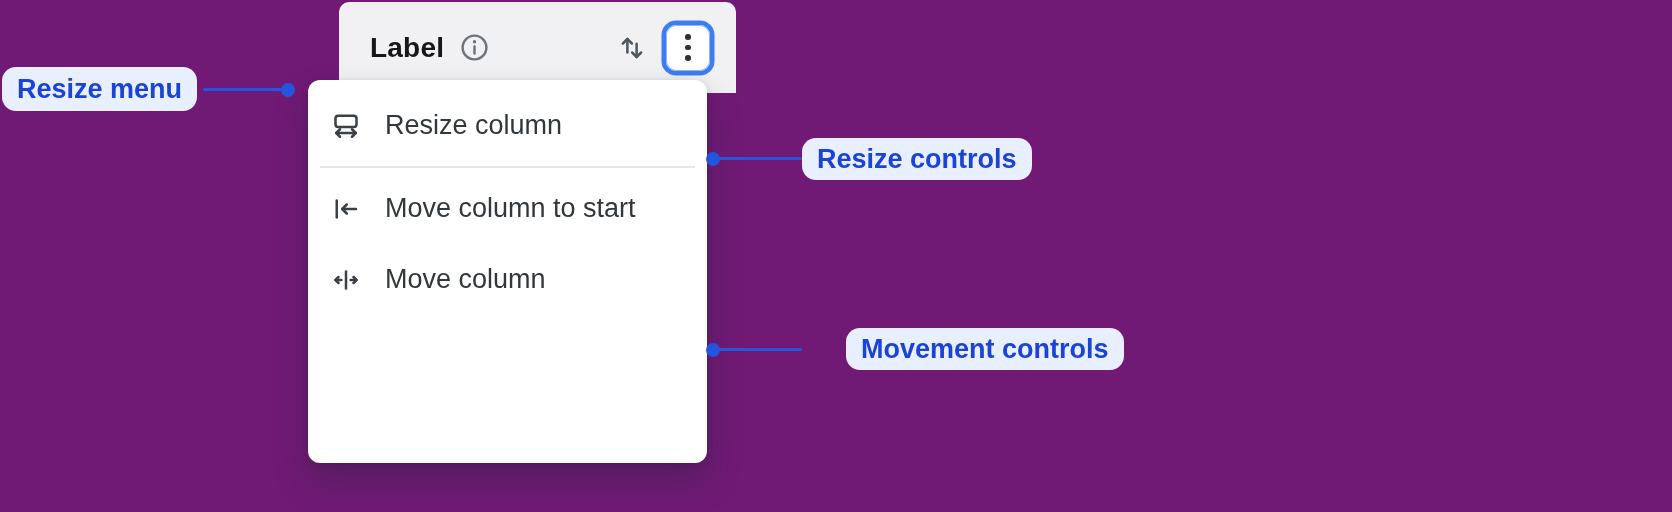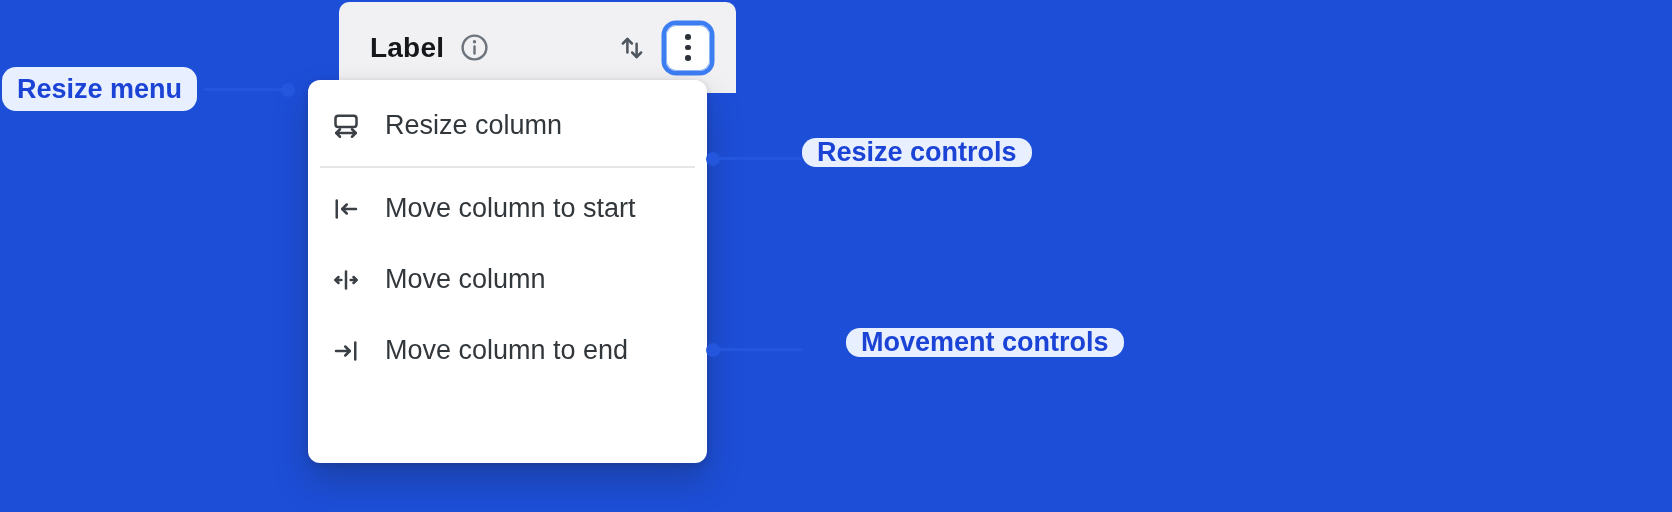--- a/index.html
+++ b/index.html
@@ -1,17 +1,17 @@
 <!DOCTYPE html>
 <html><head>
 <meta charset="utf-8">
 <style>
   html,body{margin:0;padding:0;background:#fff;}
   body{font-family:"Liberation Sans",sans-serif;-webkit-font-smoothing:antialiased;}
-  .canvas{position:relative;width:1672px;height:512px;background:#1d4ed8;overflow:hidden;}
+  .canvas{position:relative;width:1672px;height:512px;background:#701a75;overflow:hidden;}
 
   
   .col-header{
     position:absolute;left:339px;top:2px;width:397px;height:91px;box-sizing:border-box;
     background:#f1f1f3;border-radius:10px 10px 0 0;
     display:flex;align-items:center;padding:0 26px 0 31px;z-index:1;
   }
   .col-header .hdr-label{font-size:28px;font-weight:700;color:#15171a;letter-spacing:.2px;}
   .iconbtn{display:flex;align-items:center;justify-content:center;background:none;border:none;padding:0;cursor:pointer;}
   .info-wrap{margin-left:15px;color:#6d747c;}
@@ -33,21 +33,21 @@
   .menu-item{
     height:71px;display:flex;align-items:center;gap:23px;
     padding:0 18px 0 22px;font-size:27px;color:#32373c;cursor:pointer;background:none;border:none;width:100%;box-sizing:border-box;text-align:left;
     font-family:"Liberation Sans",sans-serif;
   }
   .mi-icon{width:32px;height:32px;color:#3a4046;display:flex;align-items:center;justify-content:center;flex:none;}
   .menu-divider{border:none;border-top:2px solid #e5e6e8;margin:5px 12px;}
 
   
   .pill{
-    position:absolute;display:flex;align-items:center;height:29px;padding:0 15px;
+    position:absolute;display:flex;align-items:center;height:42px;padding:0 15px;
     background:#e8efff;border-radius:14px;color:#1b43d6;font-size:27px;font-weight:600;
     white-space:nowrap;z-index:6;
   }
   #pill-context{left:2px;top:67px;height:44px;}
   #pill-resize{left:802px;top:138px;}
   #pill-movement{left:846px;top:328px;}
   .connector-line{position:absolute;height:3px;background:#2356dd;border-radius:2px;z-index:6;}
   #line-context{left:203px;top:88px;width:80px;}
   #line-resize{left:714px;top:157px;width:88px;}
   #line-movement{left:714px;top:348px;width:88px;}
@@ -128,30 +128,20 @@
           <path d="M12 5.2v13.6"></path>
           <path d="M8.3 12H3.6"></path>
             <path d="M6 9.6 3.6 12 6 14.4"></path>
           <path d="M15.7 12h4.7"></path>
             <path d="M18 9.6 20.4 12 18 14.4"></path>
         </svg>
       </span>
       <span>Move column</span>
     </button>
 
-    <button class="menu-item">
-      <span class="mi-icon">
-        <svg viewBox="0 0 24 24" width="30" height="30" fill="none" stroke="currentColor" stroke-width="2" stroke-linecap="round" stroke-linejoin="round">
-          <path d="M19.4 5.2v13.6"></path>
-          <path d="M4 12h11"></path>
-            <path d="M11.4 8.4 15 12l-3.6 3.6"></path>
-        </svg>
-      </span>
-      <span>Move column to end</span>
-    </button>
 
   </div>
 
   <div class="pill" id="pill-context">
     <span>Resize menu</span>
   </div>
   <div class="connector-line" id="line-context"></div>
   <div class="connector-dot" id="dot-context"></div>
 
   <div class="connector-dot" id="dot-resize"></div>

